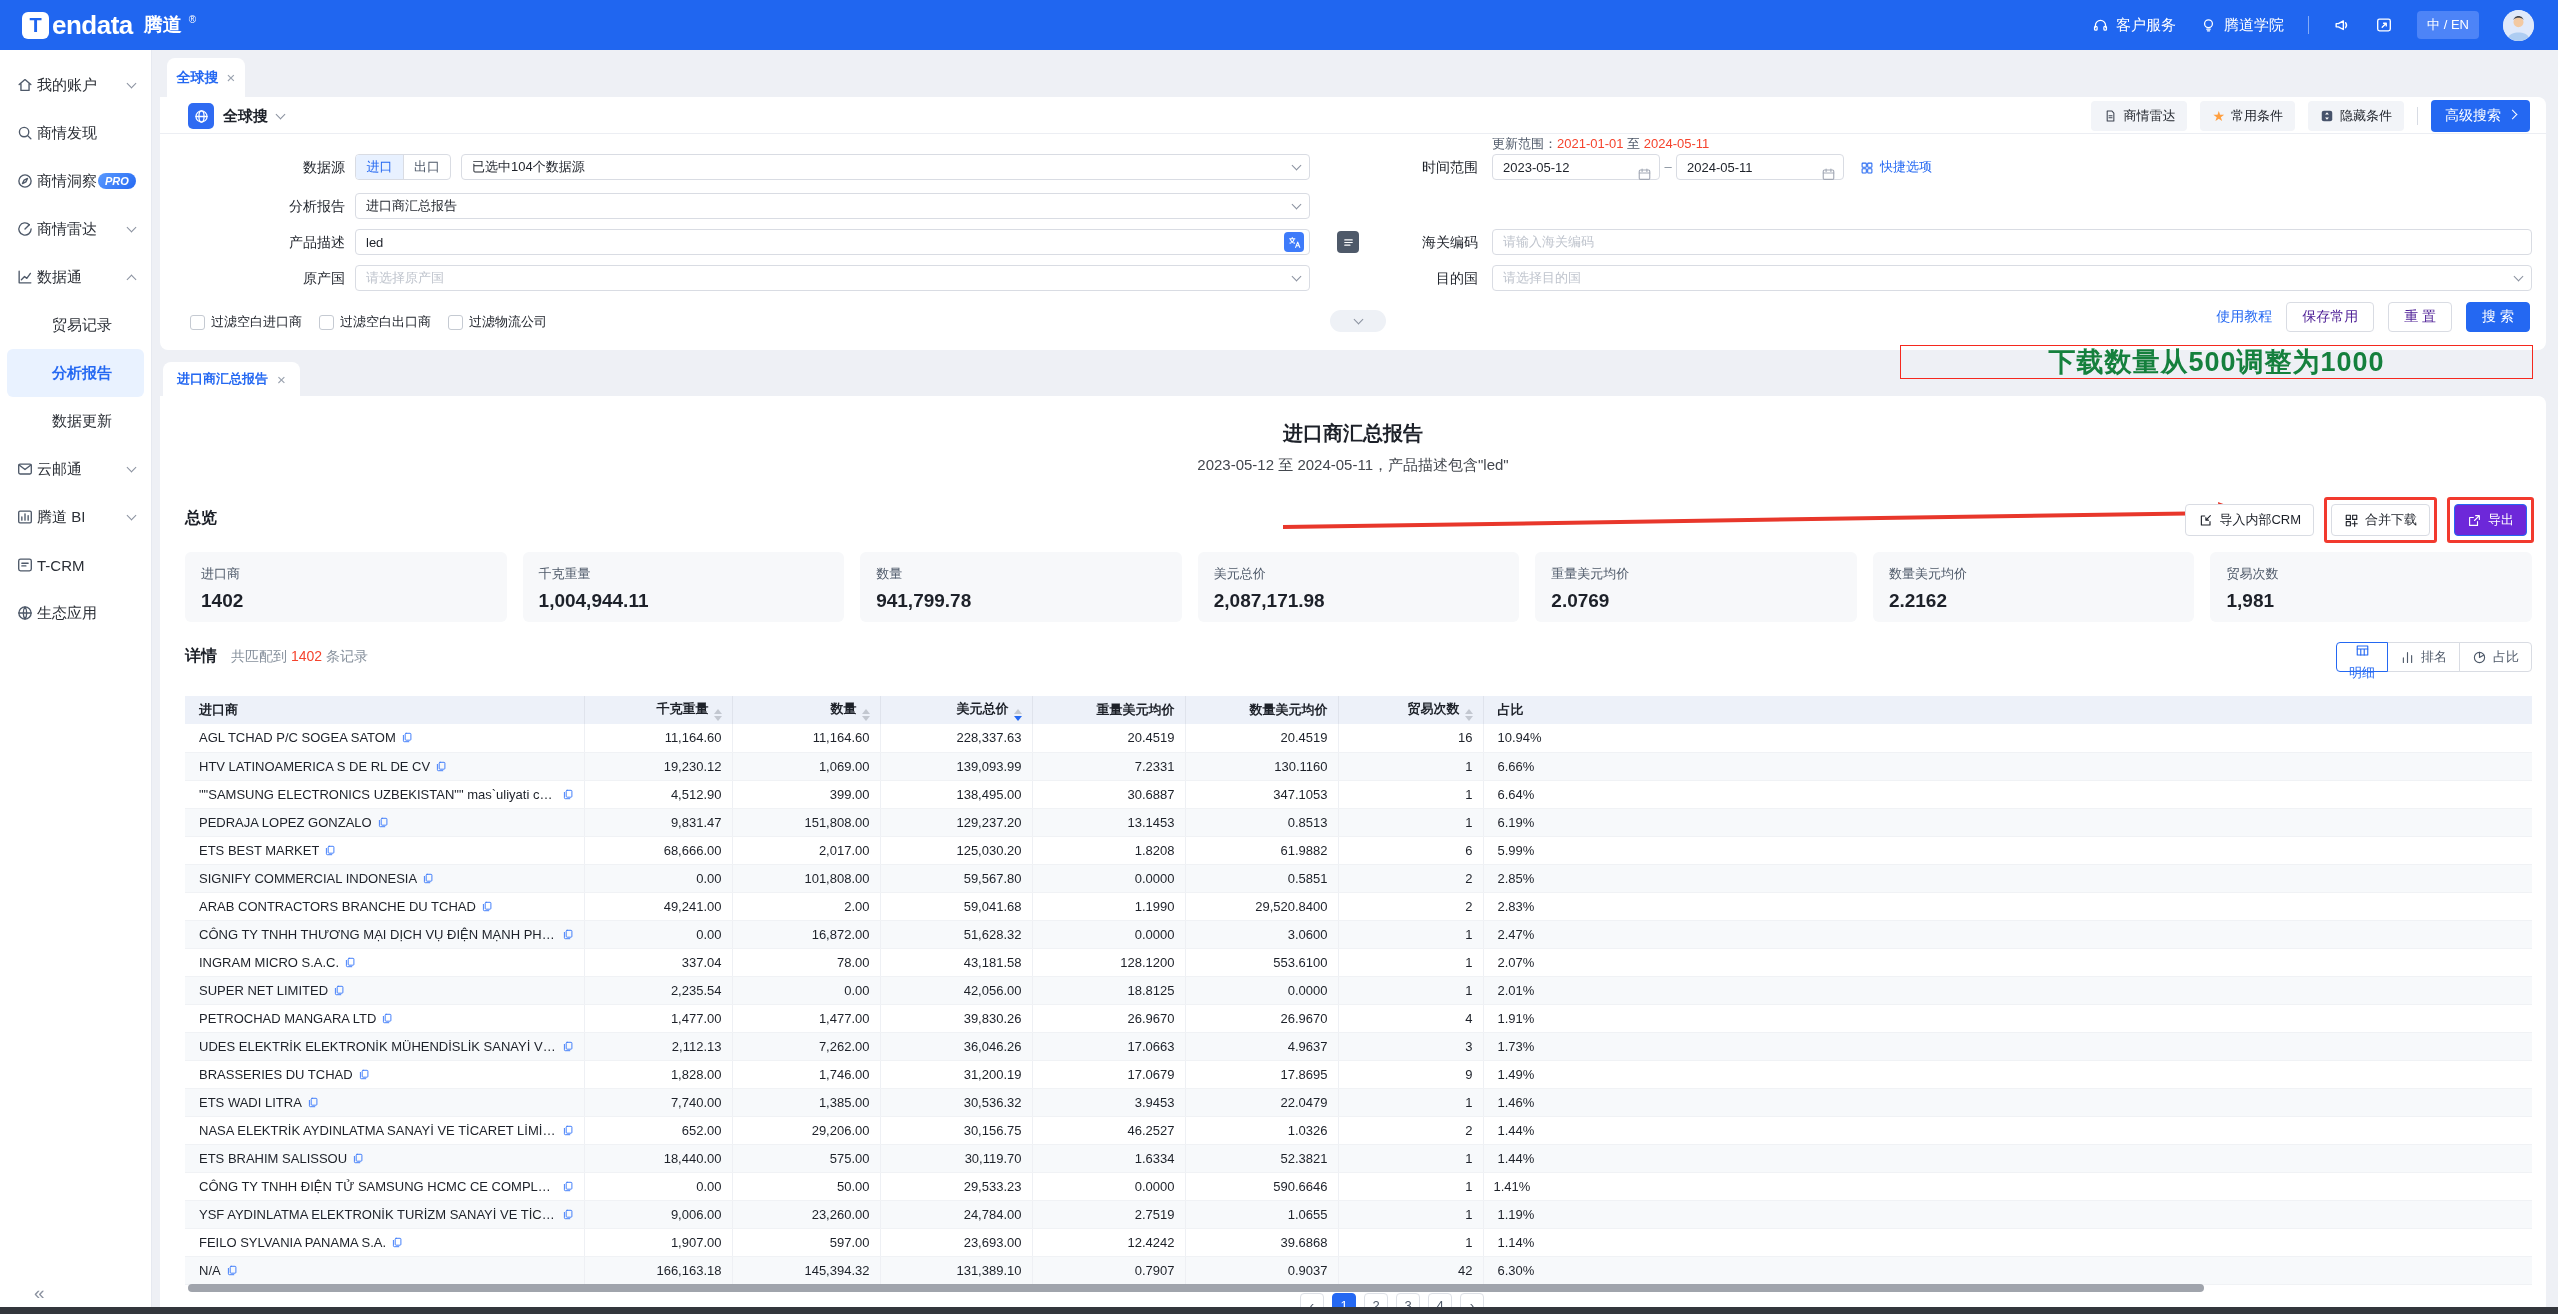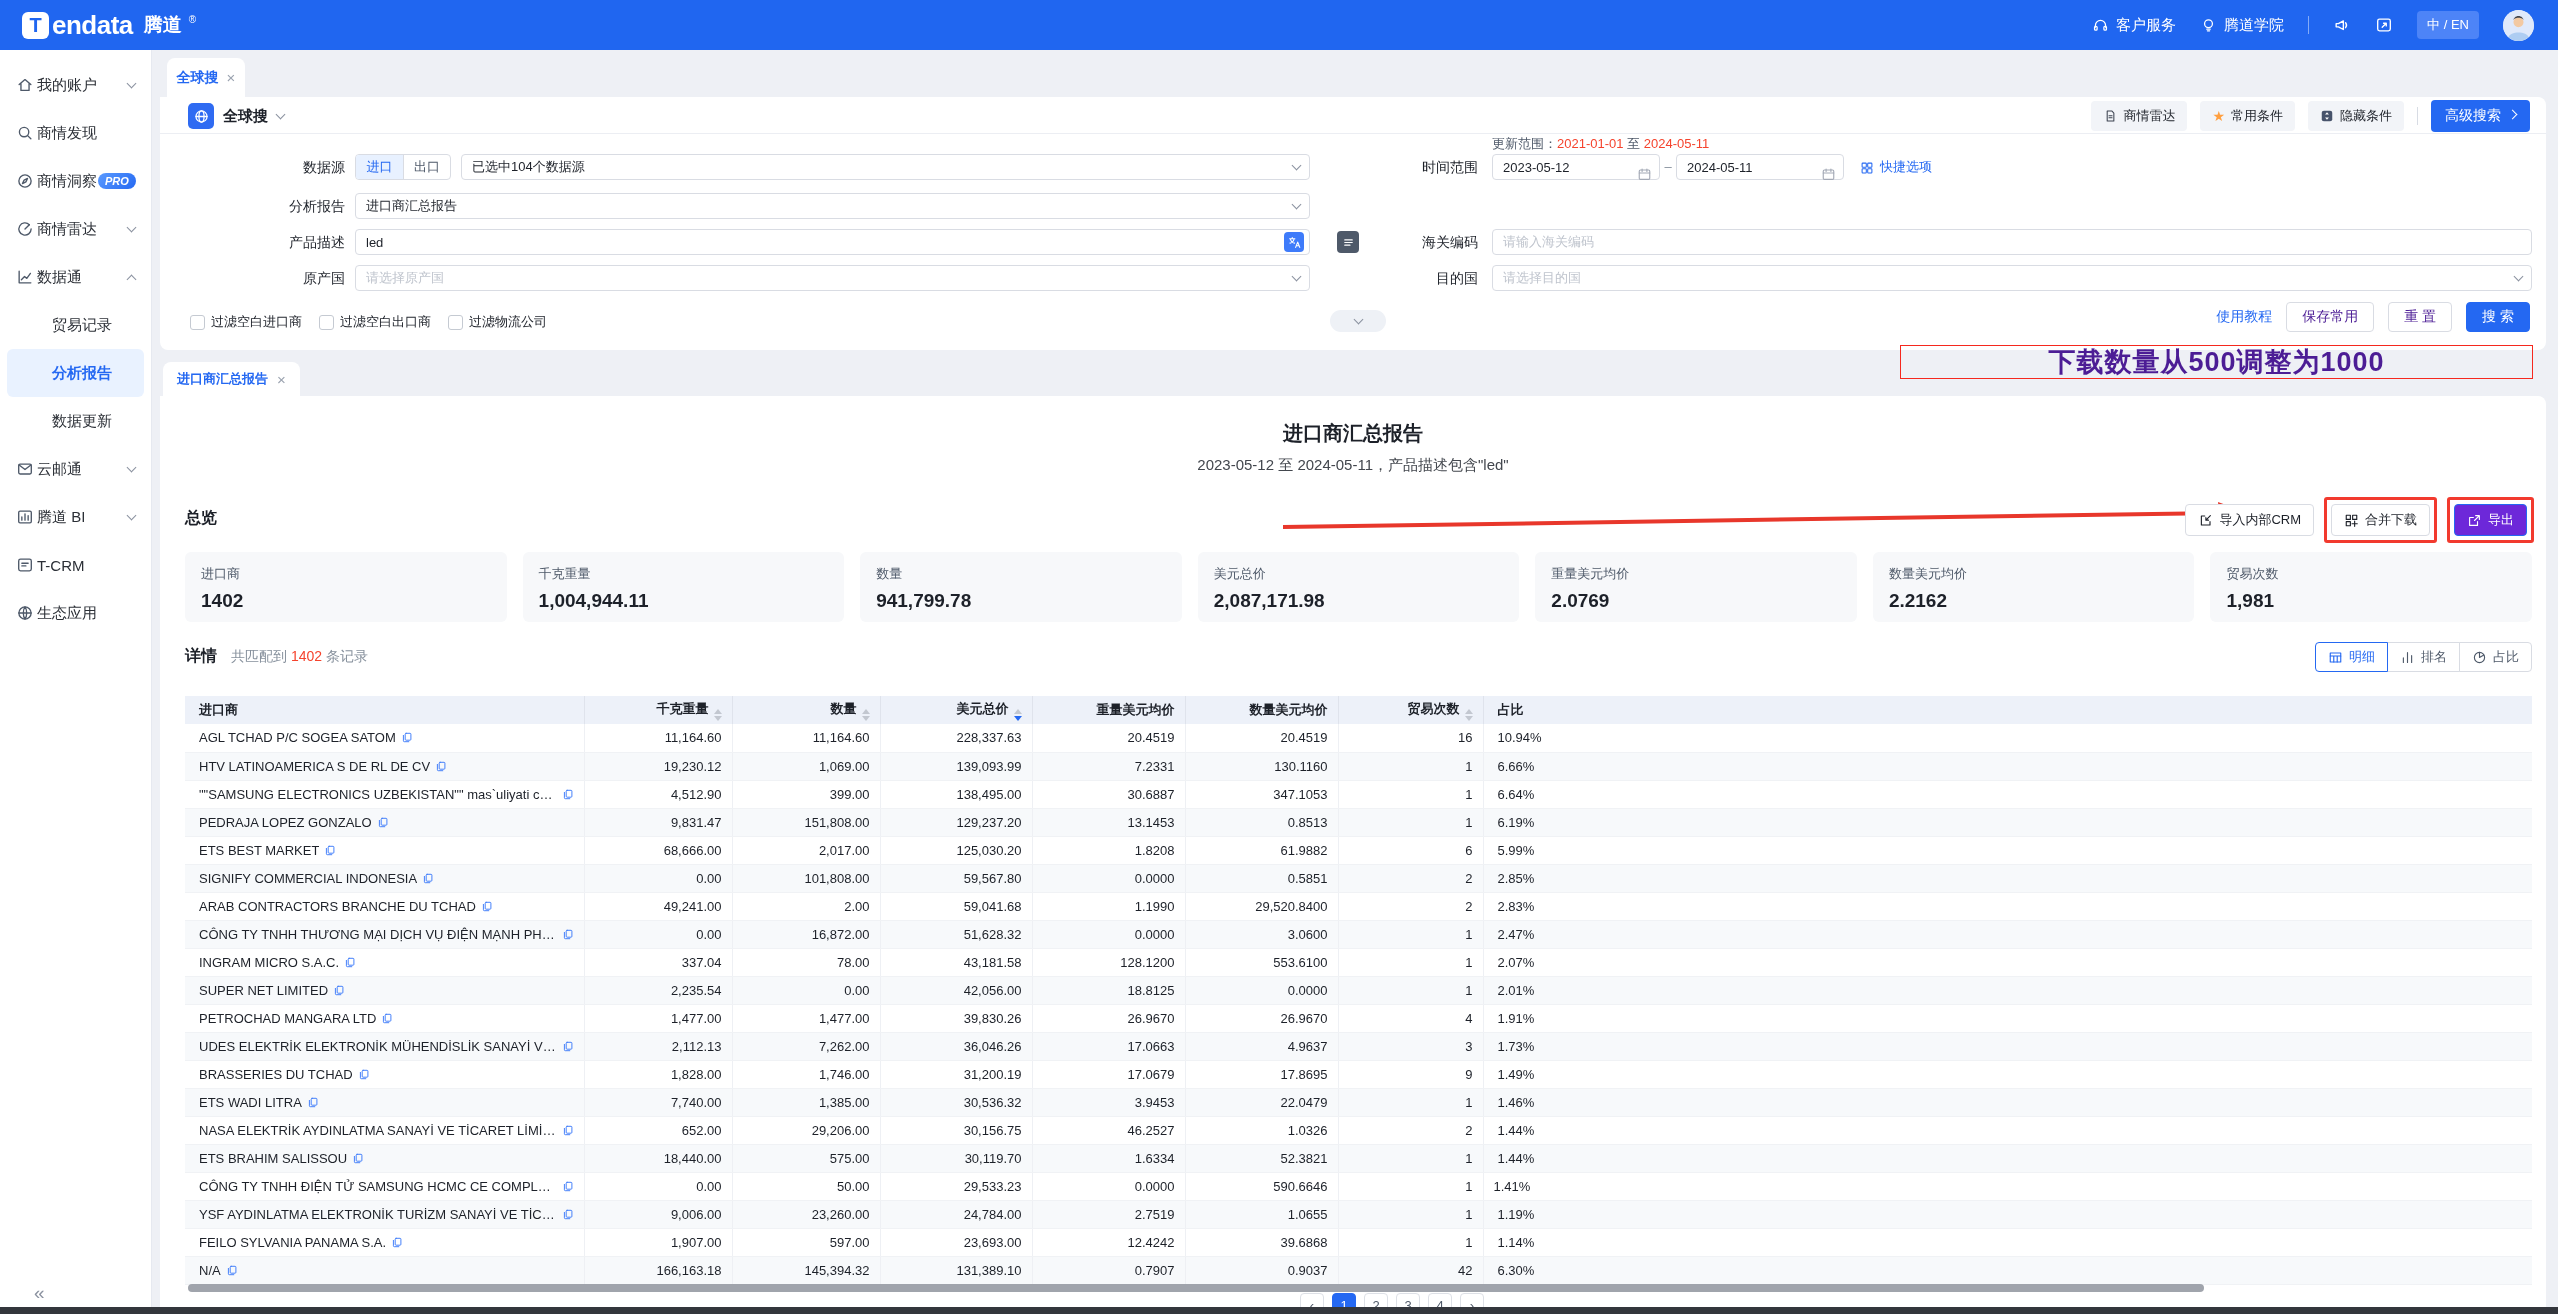--- a/index.html
+++ b/index.html
@@ -78,21 +78,21 @@
   .cb-item{display:flex;align-items:center;gap:6px;font-size:13px;color:#1d2129;cursor:pointer;}
   .cb{width:15px;height:15px;border:1px solid #c5cad2;border-radius:3px;background:#fff;}
   .fold{position:absolute;left:1170px;top:213px;width:56px;height:22px;background:#eef1f6;border-radius:11px;display:flex;align-items:center;justify-content:center;cursor:pointer;}
   .panel-actions{position:absolute;right:16px;top:205px;display:flex;align-items:center;gap:14px;}
   .link{color:#2468f2;font-size:14px;cursor:pointer;}
   .btn{height:30px;background:#fff;border:1px solid #d9dce3;border-radius:4px;padding:0 15px;font-size:14px;color:#4c1d95;display:flex;align-items:center;cursor:pointer;font-family:inherit;}
   .btn.blue{background:#2468f2;border-color:#2468f2;color:#fff;}
 
   
   .tab-report{position:absolute;left:10px;top:312px;height:34px;padding:0 14px;background:#fff;border-radius:8px 8px 0 0;display:flex;align-items:center;gap:9px;font-size:13px;font-weight:bold;color:#2468f2;z-index:2;cursor:pointer;}
-  .annotation{position:absolute;left:1747px;top:295px;width:633px;height:34px;border:1px solid #f5281e;color:#4c1d95;font-size:27px;font-weight:bold;display:flex;align-items:center;justify-content:center;letter-spacing:1px;z-index:12;}
+  .annotation{position:absolute;left:1747px;top:295px;width:633px;height:34px;border:1px solid #f5281e;color:#15803d;font-size:27px;font-weight:bold;display:flex;align-items:center;justify-content:center;letter-spacing:1px;z-index:12;}
   .report-panel{position:absolute;left:7px;top:346px;width:2386px;bottom:0;background:#fff;border-radius:0 8px 8px 0;}
   .rp-title{position:absolute;top:24px;left:0;right:0;text-align:center;font-size:20px;font-weight:bold;color:#1d2129;}
   .rp-sub{position:absolute;top:60px;left:0;right:0;text-align:center;font-size:15px;color:#43474e;}
   .sec-label{position:absolute;left:25px;font-size:16px;font-weight:bold;color:#1d2129;}
   .rp-actions{position:absolute;right:12px;top:101px;display:flex;align-items:center;gap:10px;z-index:4;}
   .abtn{height:32px;background:#fff;border:1px solid #d9dce3;border-radius:4px;padding:0 12px;font-size:13px;color:#1d2129;display:flex;align-items:center;gap:6px;cursor:pointer;font-family:inherit;}
   .abtn .ic{width:15px;height:15px;}
   .abtn.blue{background:#6d28d9;border-color:#2468f2;color:#fff;}
   .redbox{border:3px solid #f23a2e;border-radius:3px;padding:4px;display:flex;}
   .arrow-svg{position:absolute;left:0;top:0;z-index:3;pointer-events:none;}
@@ -101,21 +101,21 @@
   .card .lbl{font-size:13px;color:#4e5969;}
   .card .val{font-size:19px;font-weight:bold;color:#1d2129;margin-top:7px;}
   .detail-row{position:absolute;left:25px;top:250px;display:flex;align-items:center;gap:14px;}
   .match{font-size:14px;color:#86909c;}
   .match b{color:#f5432d;font-weight:normal;}
   .views{position:absolute;right:14px;top:246px;display:flex;}
   .vbtn{height:30px;padding:0 12px;background:#fff;border:1px solid #d9dce3;font-size:13px;color:#4e5969;display:flex;align-items:center;gap:6px;cursor:pointer;margin-left:-1px;font-family:inherit;}
   .vbtn:first-child{border-radius:4px 0 0 4px;margin-left:0;}
   .vbtn:last-child{border-radius:0 4px 4px 0;}
   .vbtn .ic{width:15px;height:15px;}
-  .vbtn.on{color:#2468f2;border-color:#2468f2;z-index:1;}
+  .vbtn.on{color:#2468f2;border-color:#2468f2;z-index:1;flex-direction:column;}
   .rtable{position:absolute;left:25px;top:300px;width:2347px;border-collapse:collapse;table-layout:fixed;}
   .rtable th{height:28px;background:#edf1f9;font-size:13px;color:#1d2129;font-weight:bold;border-right:1px solid #dfe3ec;padding:0 10px;white-space:nowrap;}
   .rtable th.num{text-align:right;}
   .rtable th.txt{text-align:left;padding-left:14px;}
   .rtable th:last-child{border-right:none;}
   .rtable td{height:28px;font-size:13px;color:#1d2129;border-bottom:1px solid #f0f2f5;border-right:1px solid #eef0f4;padding:0 10px;white-space:nowrap;overflow:hidden;}
   .rtable td:last-child{border-right:none;}
   .rtable td.num{text-align:right;}
   .rtable tr:nth-child(even) td{background:#f7f9fb;}
   .namewrap{display:flex;align-items:center;gap:5px;overflow:hidden;padding-left:4px;}

